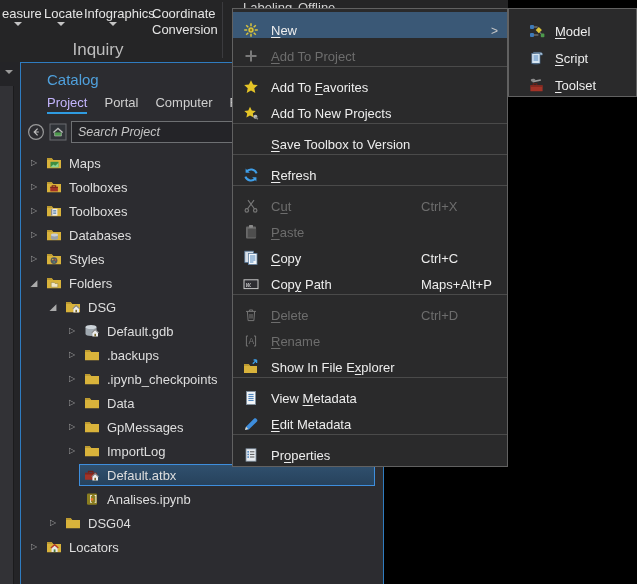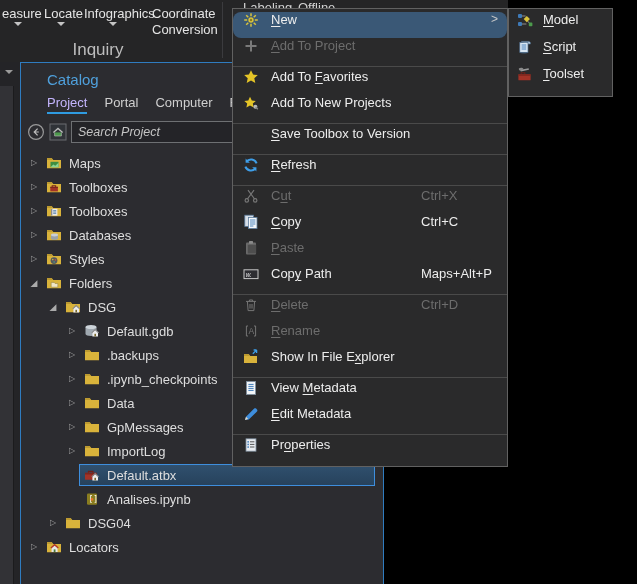--- a/index.html
+++ b/index.html
@@ -53,33 +53,33 @@
   .row-content{display:flex;align-items:center;flex:1;height:22px;margin-right:8px;
                padding:0 2px;border:1px solid transparent;box-sizing:border-box;}
   .tree-row.selected .row-content{background:linear-gradient(#30506E,#27425C);
                border:1px solid #3E8EDD;}
   .t-icon{width:18px;height:16px;margin:0 6px 0 1px;flex:0 0 auto;}
 
   
   .context-menu{position:absolute;left:232px;top:8px;width:276px;background:#2A2A2B;
                 border:1px solid #616161;box-sizing:border-box;padding:3px 0;z-index:10;
                 font-size:13px;}
-  .menu-item{position:relative;display:flex;align-items:flex-start;height:26px;
-             padding-left:10px;color:#EDEDED;border-radius:8px;}
+  .menu-item{position:relative;display:flex;align-items:flex-end;height:26px;
+             padding-left:10px;color:#EDEDED;}
   .menu-item.highlighted{background:#3A5876;}
   .menu-item.disabled{color:#6D6D6D;}
   .m-icon{width:16px;height:16px;margin-right:12px;flex:0 0 auto;}
   .m-label u{text-underline-offset:2px;}
   .shortcut{position:absolute;left:188px;}
   .sub-arrow{position:absolute;right:9px;color:#C8C8C8;font-size:12px;}
   .menu-sep{height:1px;background:#4A4A4A;margin:2px 0;}
 
   
-  .submenu{position:absolute;left:508px;top:8px;width:105px;background:#2A2A2B;
-           border:1px solid #616161;box-sizing:border-box;padding:3px 0;z-index:11;
+  .submenu{position:absolute;left:508px;top:8px;width:129px;background:#2A2A2B;
+           border:1px solid #616161;box-sizing:border-box;padding:3px 12px;z-index:11;
            font-size:13px;}
   .submenu .menu-item{height:27px;padding-left:8px;}
   .submenu .m-icon{margin-right:10px;}
 </style>
 </head>
 <body>
 
 <div class="ribbon">
   <span class="rb-group-label">Inquiry</span>
   <div class="rb-vline"></div>
@@ -437,40 +437,40 @@
           <g stroke="#767676" stroke-width="1.2" fill="none">
             <path d="M5 2.2 11.6 11M11 2.2 4.4 11"></path>
             <circle cx="3.8" cy="12.4" r="1.7"></circle>
             <circle cx="12.2" cy="12.4" r="1.7"></circle>
           </g>
         </svg>
       </span>
       <span class="m-label">C<u>u</u>t</span>
       <span class="shortcut">Ctrl+X</span>
     </div>
+    <div class="menu-item disabled">
+      <span class="m-icon">
+        <svg viewBox="0 0 16 16">
+          <rect x="3" y="2.4" width="10" height="12.2" rx="1" fill="#6A6A6A"></rect>
+          <rect x="6" y="1.1" width="4" height="2.6" rx=".6" fill="#8A8A8A"></rect>
+          <rect x="4.8" y="4.8" width="8.4" height="8.6" fill="#4E4E4E"></rect>
+        </svg>
+      </span>
+      <span class="m-label"><u>P</u>aste</span>
+    </div>
     <div class="menu-item">
       <span class="m-icon">
         <svg viewBox="0 0 16 16">
           <rect x="1.8" y="1.2" width="8.6" height="11.2" fill="#D7DFE8" stroke="#5A7A9A" stroke-width=".8"></rect>
           <rect x="5.4" y="3.4" width="8.6" height="11.2" fill="#F4F7FA" stroke="#5A7A9A" stroke-width=".8"></rect>
           <path d="M7 6h5.4M7 8h5.4M7 10h5.4M7 12h3.4" stroke="#3E7AB8" stroke-width=".9"></path>
         </svg>
       </span>
       <span class="m-label"><u>C</u>opy</span>
       <span class="shortcut">Ctrl+C</span>
-    </div>
-    <div class="menu-item disabled">
-      <span class="m-icon">
-        <svg viewBox="0 0 16 16">
-          <rect x="3" y="2.4" width="10" height="12.2" rx="1" fill="#6A6A6A"></rect>
-          <rect x="6" y="1.1" width="4" height="2.6" rx=".6" fill="#8A8A8A"></rect>
-          <rect x="4.8" y="4.8" width="8.4" height="8.6" fill="#4E4E4E"></rect>
-        </svg>
-      </span>
-      <span class="m-label"><u>P</u>aste</span>
     </div>
     <div class="menu-item">
       <span class="m-icon">
         <svg viewBox="0 0 16 16">
           <rect x="1" y="3.8" width="14" height="8.8" fill="#2E2E32" stroke="#C8C8C8" stroke-width="1"></rect>
           <text x="2.8" y="10.8" font-size="6.4" fill="#E8E8E8" font-style="italic">w.</text>
         </svg>
       </span>
       <span class="m-label">Cop<u>y</u> Path</span>
       <span class="shortcut">Maps+Alt+P</span>

